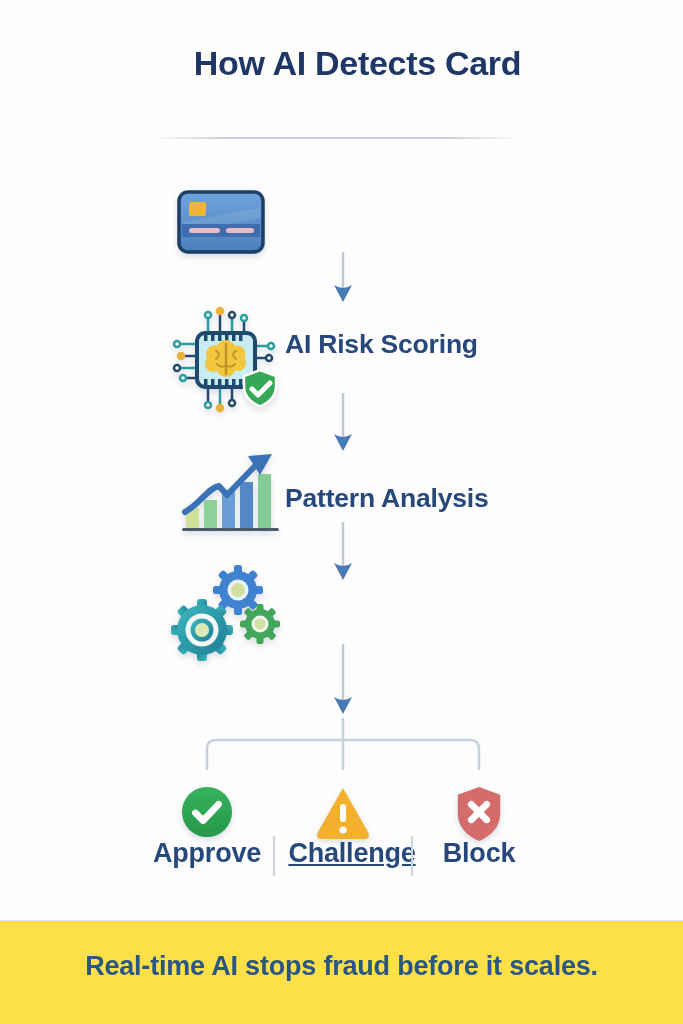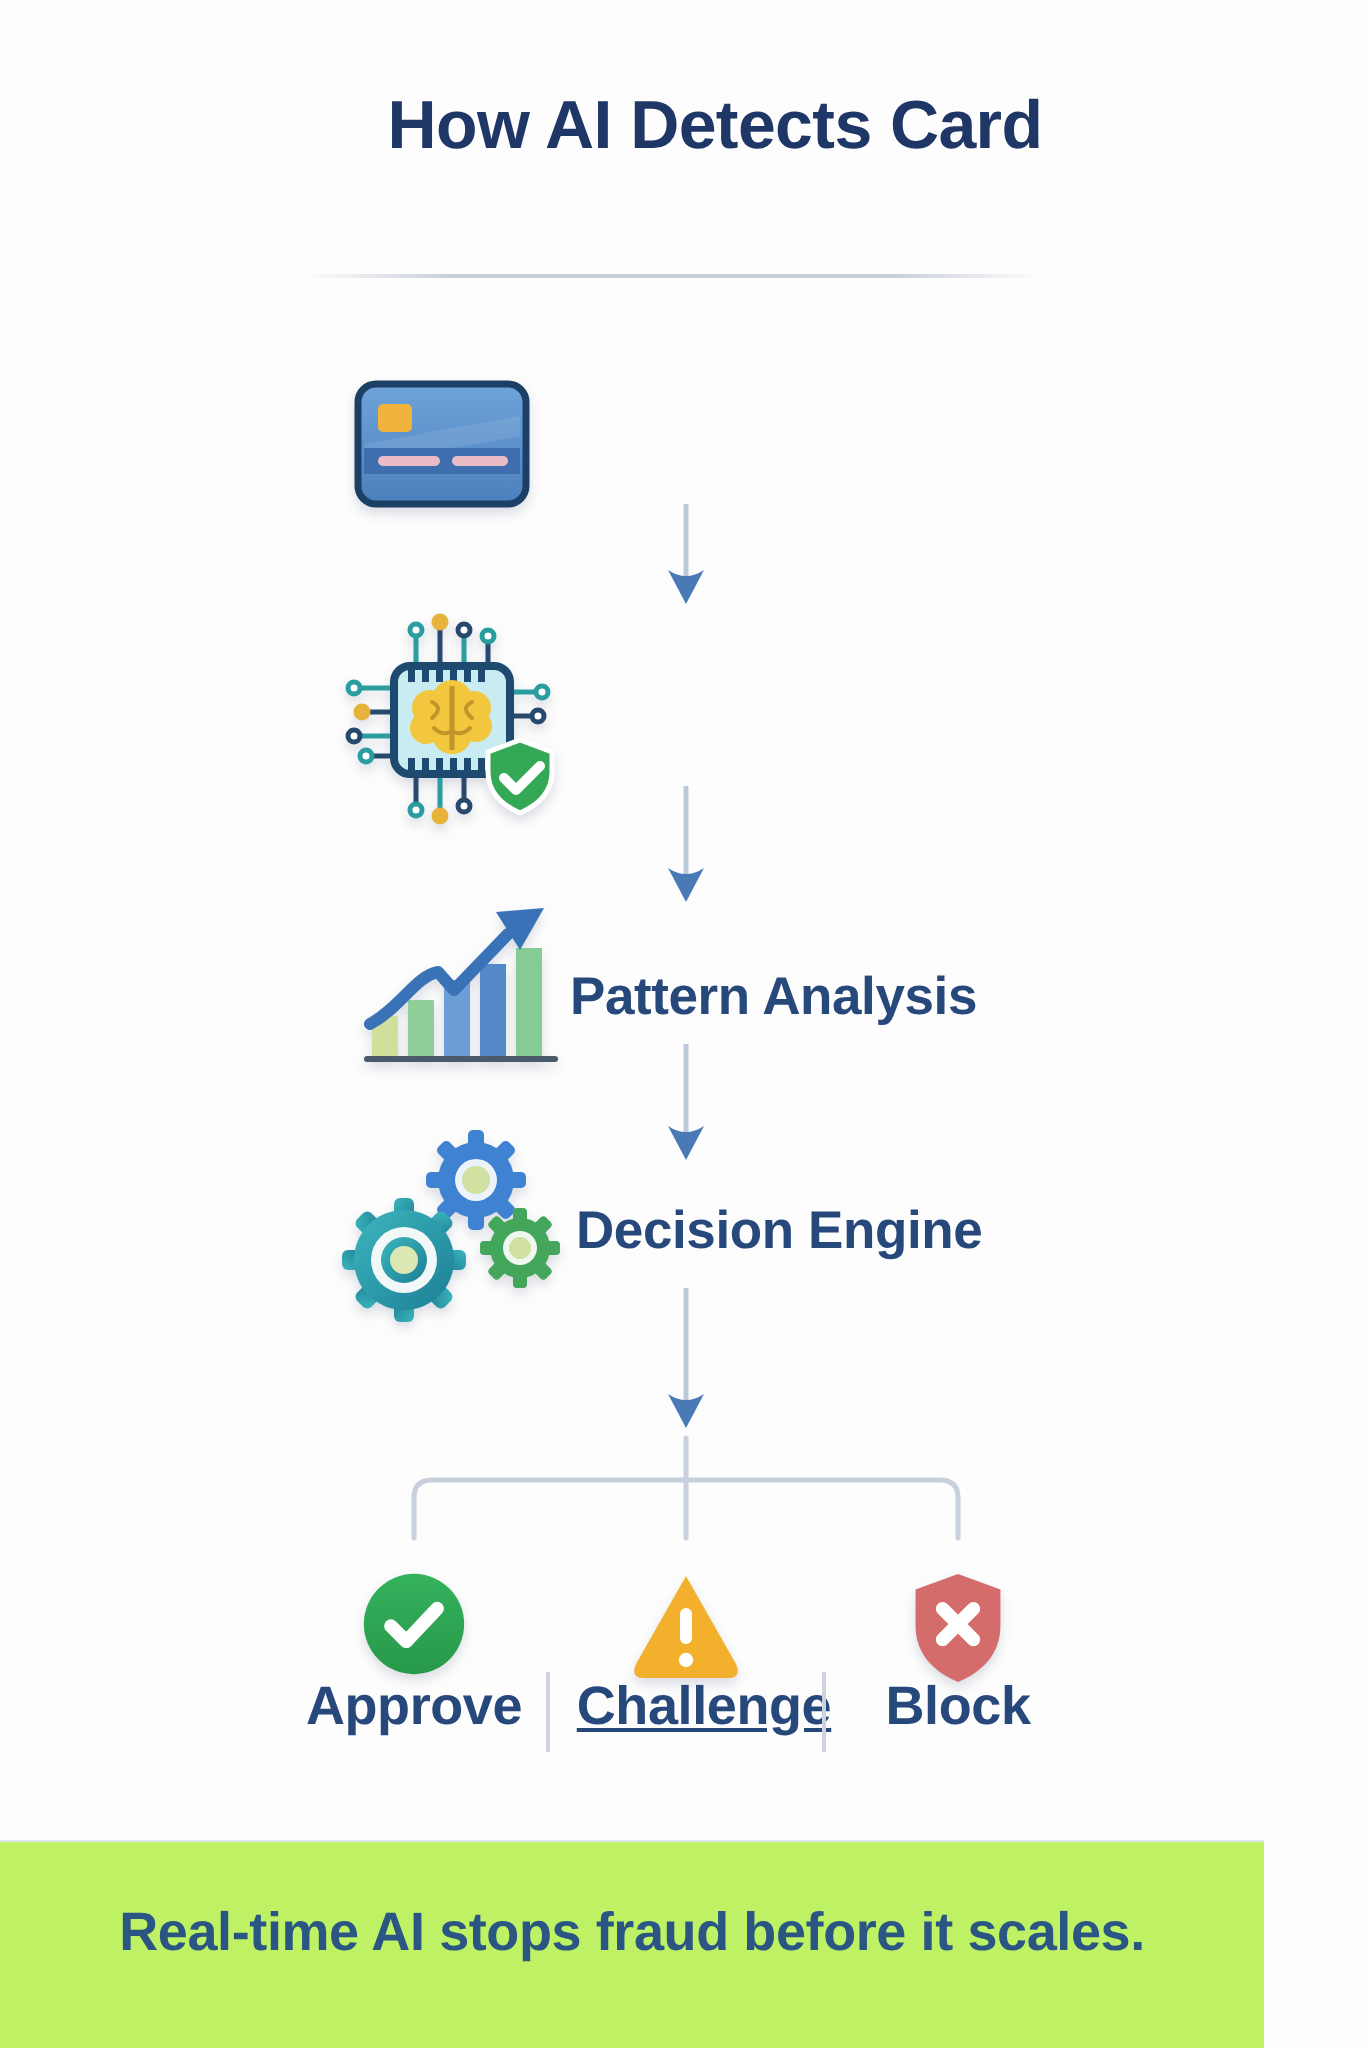--- a/index.html
+++ b/index.html
@@ -37,22 +37,22 @@
   .outcome-icon svg{display:block;filter:drop-shadow(0 3px 3px rgba(30,50,90,0.16));}
   .outcome-label{
     position:absolute;top:838px;width:160px;text-align:center;
     color:#27487b;font-weight:700;font-size:27px;letter-spacing:-0.2px;
   }
   .outcome-divider{
     position:absolute;top:836px;width:2px;height:40px;background:#cdd3dc;
   }
 
   .footer-band{
-    position:absolute;left:0;top:920px;width:632px;height:104px;
-    background:#bef264;border-top:1px solid #e0e4ed;
+    position:absolute;left:0;top:920px;width:683px;height:104px;
+    background:#fde047;border-top:1px solid #e0e4ed;
     display:flex;align-items:center;justify-content:center;
   }
   .footer-text{
     color:#2b5684;font-weight:700;font-size:27px;letter-spacing:-0.2px;
     margin-top:-14px;
   }
 </style>
 </head>
 <body>
 
@@ -143,20 +143,21 @@
         <circle cx="60" cy="61" r="10" fill="#f2c63d"></circle>
         <circle cx="72" cy="57" r="8" fill="#f2c63d"></circle>
         <path d="M60,37 V69" stroke="#c2952b" stroke-width="2.5" fill="none"></path>
         <path d="M50,45 q6,3 0,8 M70,45 q-6,3 0,8 M51,58 q4,4 8,2 M69,58 q-4,4 -8,2" stroke="#c2952b" stroke-width="2" fill="none" stroke-linecap="round"></path>
       </g>
 
       <path d="M94,64 l16,6 v10 c0,11 -8,17 -16,20.5 c-8,-3.5 -16,-9.5 -16,-20.5 v-10 z" fill="#35a855" stroke="#ffffff" stroke-width="2.5"></path>
       <path d="M86,83 l6,6 l12,-12" stroke="#ffffff" stroke-width="5" fill="none" stroke-linecap="round" stroke-linejoin="round"></path>
     </svg>
   </div>
+  <div class="step-label" style="left:285px;top:329px;">AI Risk Scoring</div>
 
   <div class="flow-arrow" style="top:393px;">
     <svg width="22" height="58" viewBox="0 0 22 58">
       <line x1="11" y1="0" x2="11" y2="44" stroke="#bcc9da" stroke-width="2.5"></line>
       <path d="M2,41 Q11,47 20,41 L11,58 Z" fill="#4a7ab5"></path>
     </svg>
   </div>
 
   <div class="step-icon" style="left:178px;top:448px;">
     <svg width="106" height="90" viewBox="0 0 106 90">
@@ -231,21 +232,20 @@
           <rect x="-5" y="-31" width="10" height="12" rx="3" transform="rotate(270)"></rect>
           <rect x="-5" y="-31" width="10" height="12" rx="3" transform="rotate(315)"></rect>
         </g>
         <circle r="25" fill="url(#gradTeal)"></circle>
         <circle r="16.5" fill="#f2f8f8"></circle>
         <circle r="11.5" fill="url(#gradTeal)"></circle>
         <circle r="7" fill="#dce8b4"></circle>
       </g>
     </svg>
   </div>
-  <div class="step-label" style="left:288px;top:600px;">Decision Engine</div>
 
   <div class="flow-arrow" style="top:644px;">
     <svg width="22" height="70" viewBox="0 0 22 70">
       <line x1="11" y1="0" x2="11" y2="56" stroke="#bcc9da" stroke-width="2.5"></line>
       <path d="M2,53 Q11,59 20,53 L11,70 Z" fill="#4a7ab5"></path>
     </svg>
   </div>
 
   <div class="branch-bracket">
     <svg width="292" height="58" viewBox="0 0 292 58">

